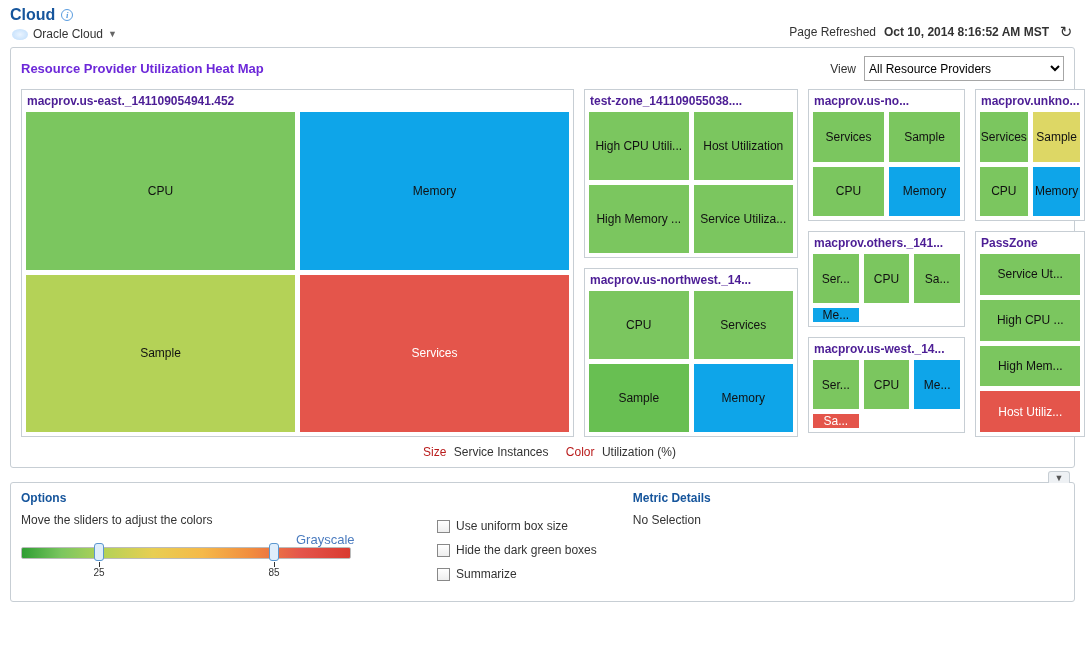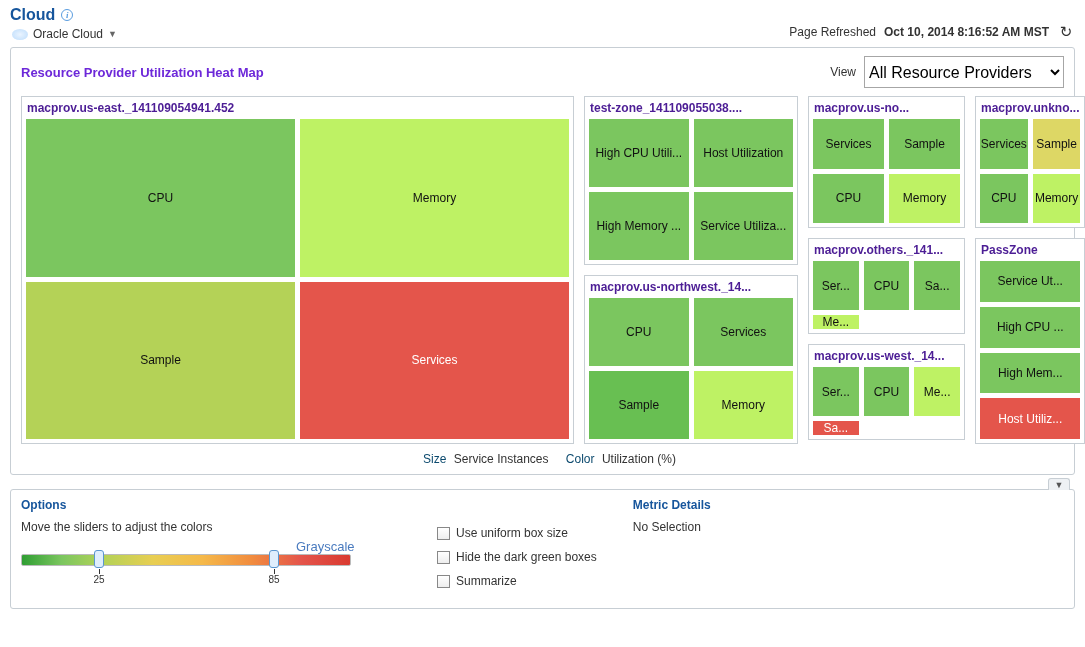--- a/index.html
+++ b/index.html
@@ -15,49 +15,49 @@
   .info-icon { width:12px; height:12px; border-radius:50%; border:1px solid #5a9de0; color:#5a9de0; font-size:9px; display:flex; align-items:center; justify-content:center; font-style:italic; font-family:serif; font-weight:bold; }
 
   .refresh-line { display:flex; align-items:center; gap:8px; color:#333; font-size:12px; }
   .refresh-icon { width:18px; height:18px; display:flex; align-items:center; justify-content:center; font-size:15px; color:#333; cursor:pointer; }
 
   .panel { border:1px solid #c7ced4; border-radius:3px; padding:8px 10px; margin-bottom:14px; position:relative; }
   .panel-header-row { display:flex; justify-content:space-between; align-items:center; margin-bottom:8px; }
   .panel-title { font-size:13px; font-weight:bold; color:#6d28d9; }
 
   .view-select { display:flex; align-items:center; gap:8px; }
-  .view-select select { font-size:16px; width:200px; height:32px; border:1px solid #a6a6a6; background:#fff; }
+  .view-select select { font-size:12px; width:200px; height:25px; border:1px solid #a6a6a6; background:#fff; }
 
   
   .treemap { display:flex; gap:10px; width:100%; }
   .col { display:flex; flex-direction:column; gap:10px; }
   .col1 { flex: 0 0 553px; }
   .col2 { flex: 0 0 214px; }
   .col3 { flex: 0 0 157px; }
   .col4 { flex: 0 0 90px; }
 
   .provider { border:1px solid #c7ced4; background:#fff; padding:3px; display:flex; flex-direction:column; }
   .prov-title { font-weight:bold; font-size:12px; color:#4c1d95; padding:1px 2px 3px 2px; white-space:nowrap; overflow:hidden; text-overflow:ellipsis; }
   .grid { display:grid; gap:3px; flex:1; }
   .tile { display:flex; align-items:center; justify-content:center; font-size:12px; color:#111; border:1px solid #fff; white-space:nowrap; overflow:hidden; text-overflow:ellipsis; padding:0 4px; }
 
   .c-g1 { background:#7bc65f; }
   .c-g2 { background:#68bf52; }
   .c-yg { background:#b4d257; }
-  .c-y  { background:#bef264; }
+  .c-y  { background:#0ea5e9; }
   .c-y2 { background:#ddd765; }
   .c-r  { background:#e4554b; color:#fff; }
 
   
   .g22 { grid-template-columns:1fr 1fr; grid-template-rows:1fr 1fr; }
   .g41 { grid-template-columns:repeat(3,1fr); grid-template-rows:1fr; }
   .gcol { grid-template-columns:1fr; grid-auto-rows:1fr; }
 
   .legend-row { text-align:center; margin-top:8px; font-size:12px; color:#333; }
-  .legend-row .lbl { color:#0c4a6e; margin: 0 4px 0 14px; }
+  .legend-row .lbl { color:#b91c1c; margin: 0 4px 0 14px; }
 
   
   .options-panel { display:flex; gap:36px; }
   .opt-col { display:flex; flex-direction:column; gap:6px; min-width:0; }
   .subhdr { font-weight:bold; color:#16559C; font-size:12px; margin-bottom:2px; }
 
   .slider-wrap { position:relative; width:330px; padding-top:14px; }
   .gradient-bar { height:12px; border-radius:2px; border:1px solid #bbb;
     background: linear-gradient(90deg,#2f9e33 0%, #7bc65f 12%, #b4d257 25%, #e8ce52 40%, #f5b949 55%, #f18c3e 70%, #e4554b 85%, #d93a30 100%); }
   .handle { position:absolute; top:10px; width:10px; height:18px; background:#dfeefc; border:1px solid #5b97cf; border-radius:3px; cursor:pointer; }

